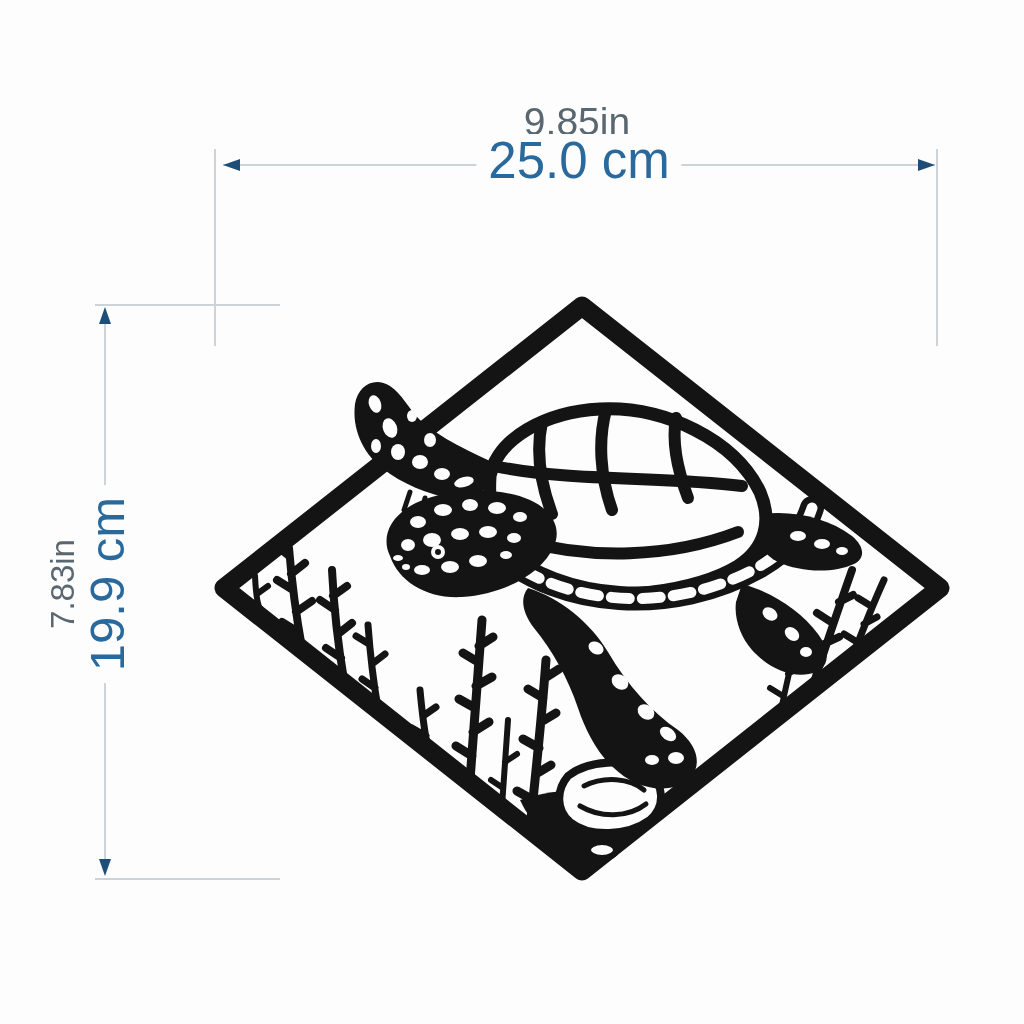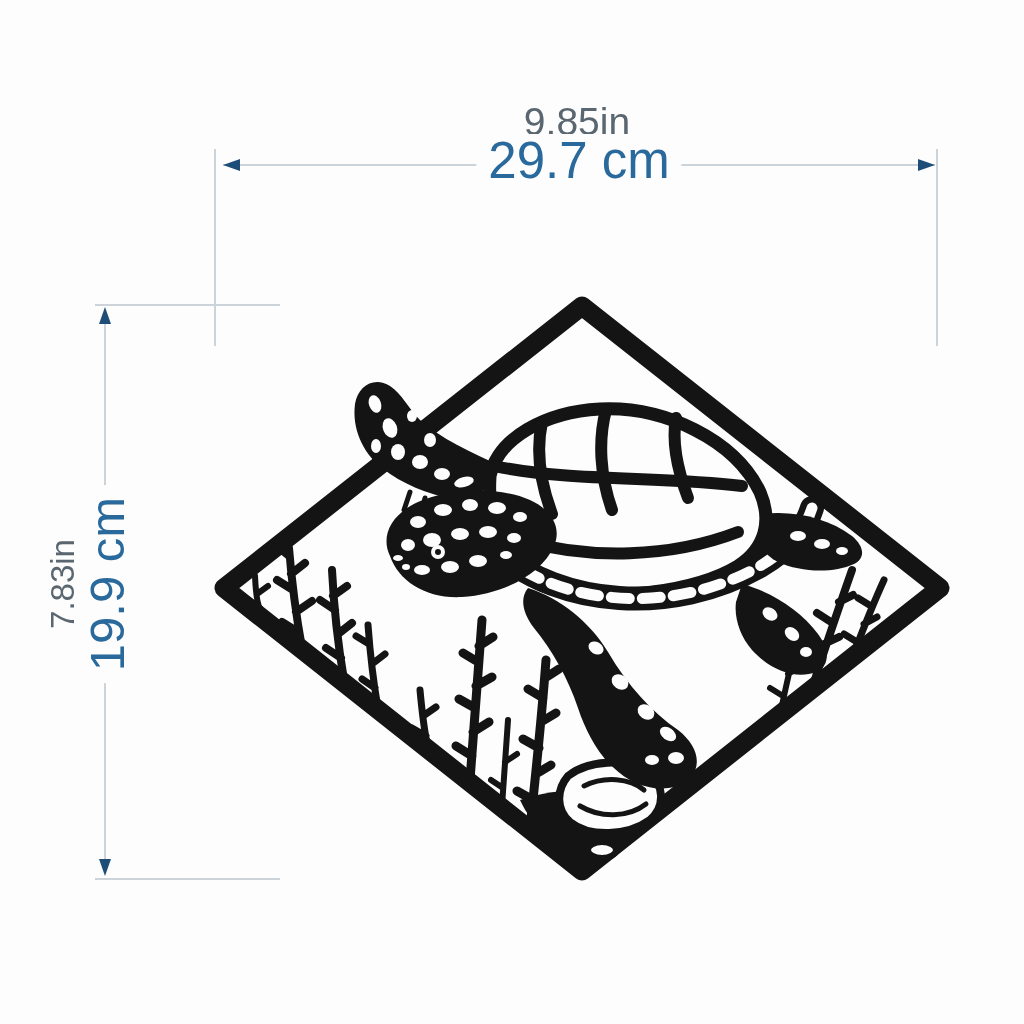--- a/index.html
+++ b/index.html
@@ -34,21 +34,21 @@
 
 <div class="canvas">
 
   <div>
     <div class="dim-line" style="left:214px;top:149px;width:2px;height:197px;"></div>
     <div class="dim-line" style="left:936px;top:149px;width:2px;height:197px;"></div>
     <div class="dim-line" style="left:223px;top:164px;width:712px;height:2px;"></div>
     <div class="arrow arrow-left" style="left:223px;top:159px;"></div>
     <div class="arrow arrow-right" style="left:918px;top:159px;"></div>
     <div class="label-in h-center" style="left:577px;top:102px;">9.85in</div>
-    <div class="label-cm h-center" style="left:579px;top:134px;">29.7 cm</div>
+    <div class="label-cm h-center" style="left:579px;top:134px;">25.0 cm</div>
   </div>
 
   <div>
     <div class="dim-line" style="left:95px;top:304px;width:185px;height:2px;"></div>
     <div class="dim-line" style="left:95px;top:878px;width:185px;height:2px;"></div>
     <div class="dim-line" style="left:104px;top:311px;width:2px;height:562px;"></div>
     <div class="arrow arrow-up" style="left:99px;top:307px;"></div>
     <div class="arrow arrow-down" style="left:99px;top:859px;"></div>
     <div class="label-in v-rot v-rot-in" style="left:62px;top:584px;">7.83in</div>
     <div class="label-cm v-rot v-rot-cm" style="left:108px;top:584px;">19.9 cm</div>

